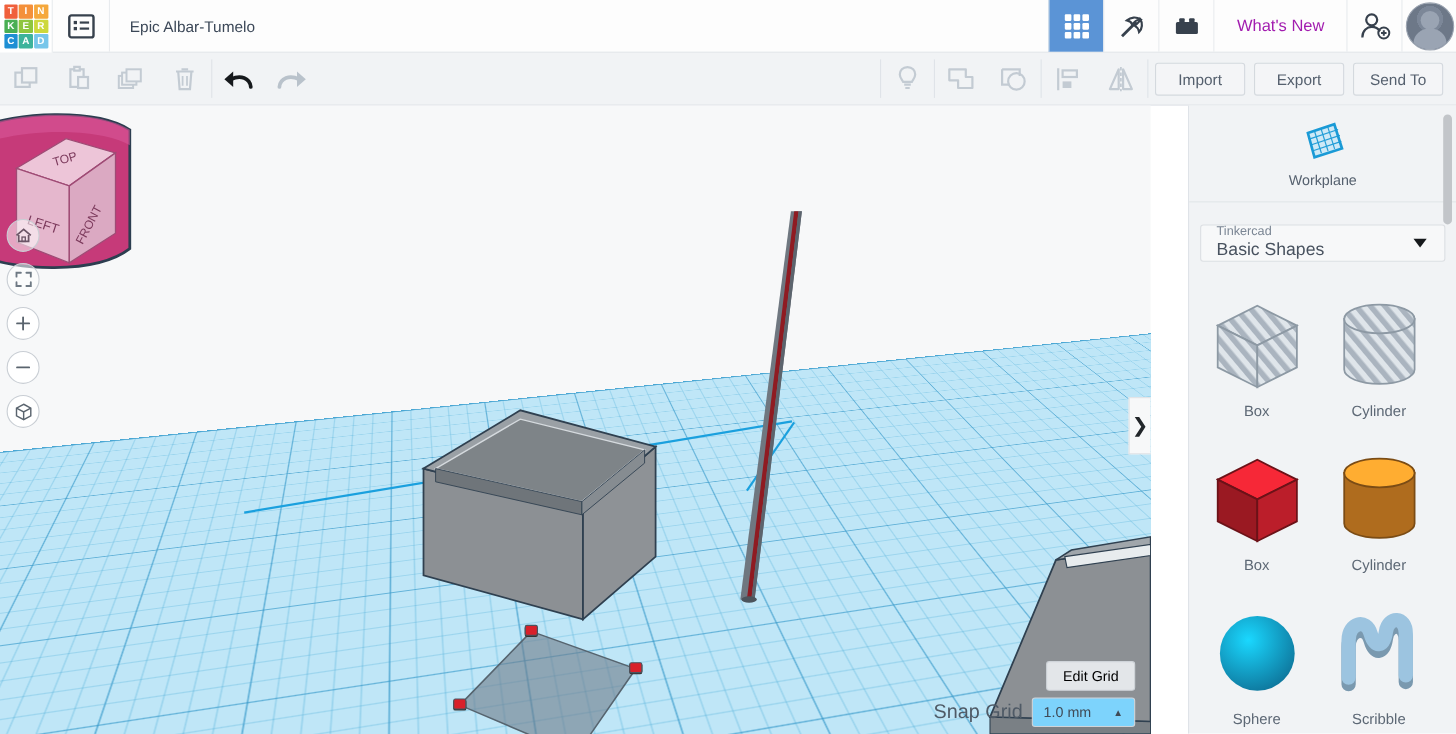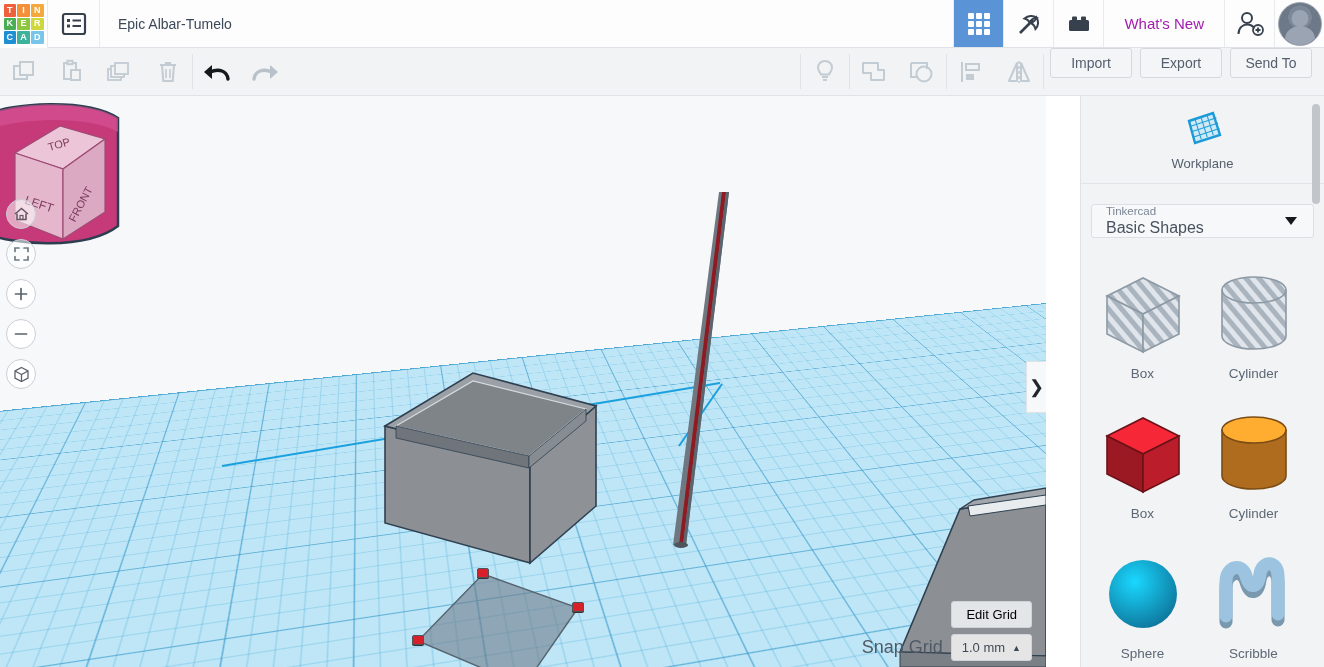--- a/index.html
+++ b/index.html
@@ -102,21 +102,21 @@
   }
   .tb-group { display: flex; align-items: stretch; }
   .tb-btn {
     width: 48px;
     display: flex; align-items: center; justify-content: center;
     cursor: pointer;
   }
   .tb-sep { width: 1px; background: #dfe3e8; margin: 6px 0; }
   .tb-spacer { flex: 1; }
   .tb-actions {
-    display: flex; align-items: flex-start; gap: 8px;
+    display: flex; align-items: center; gap: 8px;
     padding: 0 12px 0 6px;
   }
   .act-btn {
     height: 30px; min-width: 82px;
     padding: 0 14px;
     background: #f4f5f7;
     border: 1px solid #d4d9de;
     border-radius: 3px;
     font-size: 14px; color: #55606e;
     font-family: "Liberation Sans", sans-serif;
@@ -177,23 +177,23 @@
     z-index: 8;
   }
   .edit-grid-btn {
     background: #e3e6e9; border: 1px solid #cfd4d9; border-radius: 3px;
     font-size: 13px; color: #000000; padding: 5px 14px; cursor: pointer;
     font-family: "Liberation Sans", sans-serif;
   }
   .snap-row { display:flex; align-items:center; gap: 8px; }
   .snap-label { font-size: 18px; color: #4f5a66; }
   .snap-select {
-    background: #e5e5e5; border: 1px solid #cfd4d9; border-radius: 3px;
+    background: #7dd3fc; border: 1px solid #cfd4d9; border-radius: 3px;
     font-size: 13px; color: #3f4a56; padding: 5px 10px; cursor: pointer;
-    display:flex; align-items:center; gap: 7px;
+    display:flex; align-items:center; gap: 20px;
   }
   .caret-up { font-size: 9px; color: #3f4a56; }
 
   
   .collapse-btn {
     position: absolute; right: 0; top: 265px;
     width: 20px; height: 52px;
     background: #f7f8f9;
     border: 1px solid #e0e3e6; border-right: none;
     display:flex; align-items:center; justify-content:center;

